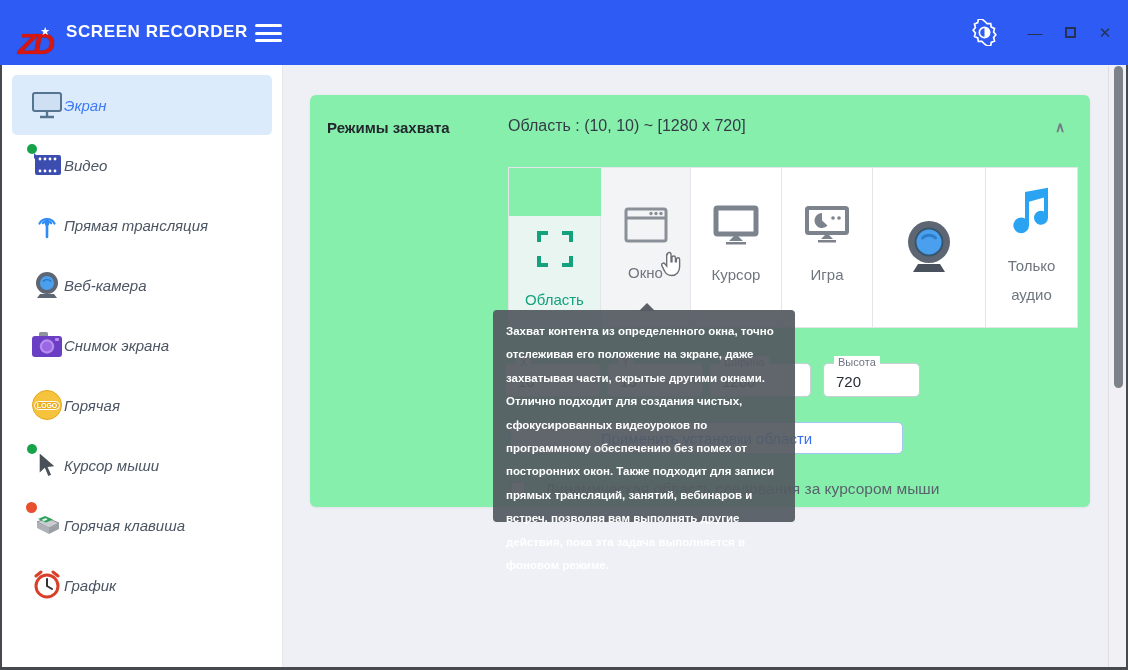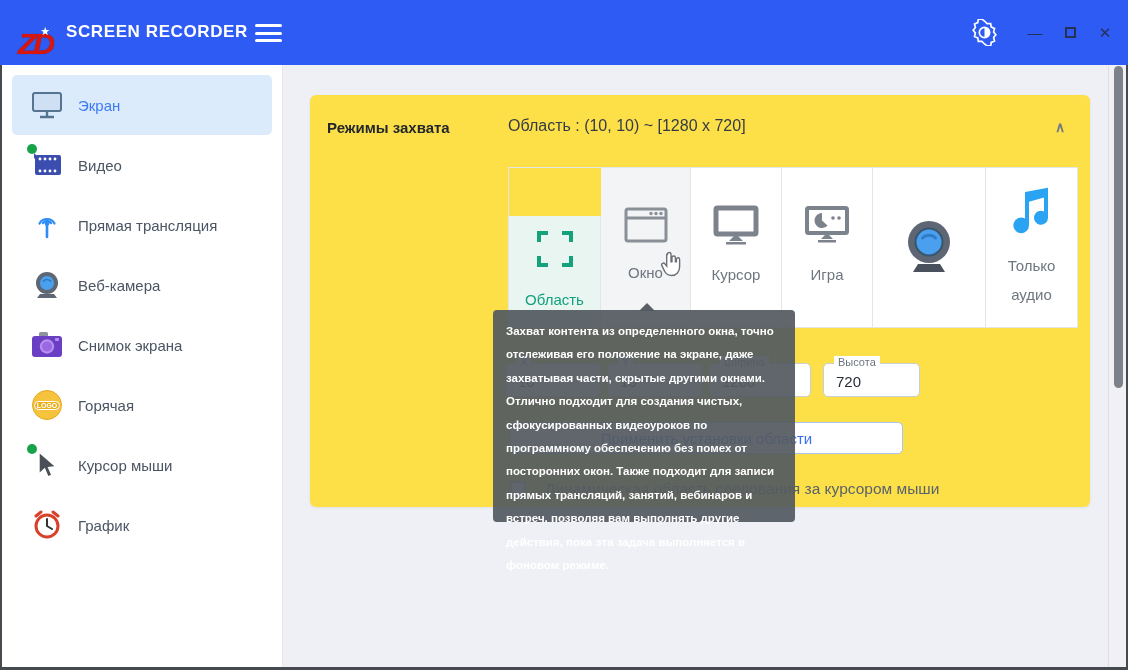--- a/index.html
+++ b/index.html
@@ -24,31 +24,31 @@
   .theme-btn { width:34px; height:34px; display:flex; align-items:center; justify-content:center; margin-right:14px; }
   .wc { width:30px; height:30px; display:flex; align-items:center; justify-content:center; color:#263252; font-size:15px; margin-left:5px; }
   .max-shape { width:11px; height:11px; border:2px solid #263252; }
 
   
   aside { position:absolute; left:2px; top:65px; width:281px; height:602px; background:#fff; border-right:1px solid #e6e8ec; z-index:10; overflow:hidden; }
   .nav-item { position:relative; height:60px; margin:0 10px; display:flex; align-items:center; border-radius:5px; cursor:pointer; }
   .nav-item:first-child { margin-top:10px; }
   .nav-item.selected { background:#dcebfb; }
   .nav-ico { position:relative; width:34px; height:34px; margin-left:18px; display:flex; align-items:center; justify-content:center; flex:none; }
-  .nav-label { margin-left:14px; font-size:15px; color:#4b5563; }
+  .nav-label { font-size:15px; color:#4b5563;font-style:italic; }
   .nav-item.selected .nav-label { color:#3e7bf4; }
   .badge { position:absolute; border-radius:50%; z-index:2; }
   .badge-green { width:10px; height:10px; background:#17a34a; left:-3px; top:-4px; }
   .badge-red { width:11px; height:11px; background:#e8502f; left:-4px; top:-6px; }
   .logo-coin { width:30px; height:30px; border-radius:50%; background:#f6c33c; border:1px solid #e4a81e; display:flex; align-items:center; justify-content:center; }
   .logo-coin span { font-size:7px; font-weight:bold; color:#fff; background:#eab020; border:1px solid #fff; border-radius:5px; padding:0 2px; }
 
   
   .main-bg { position:absolute; left:283px; top:65px; width:845px; height:605px; background:#eef0f6; }
-  .card { position:absolute; left:310px; top:95px; width:780px; height:412px; background:#fde047; border-radius:6px; box-shadow:0 1px 3px rgba(0,0,0,.06); overflow:hidden; z-index:15; }
+  .card { position:absolute; left:310px; top:95px; width:780px; height:412px; background:#86efac; border-radius:6px; box-shadow:0 1px 3px rgba(0,0,0,.06); overflow:hidden; z-index:15; }
   .card-title { position:absolute; left:17px; top:24px; font-size:15px; font-weight:bold; color:#23272e; }
   .card-summary { position:absolute; left:198px; top:22px; font-size:16px; color:#343b46; }
   .collapse { position:absolute; left:745px; top:24px; color:#757b84; font-size:14px; font-weight:bold; cursor:pointer; }
 
   
   .tiles { position:absolute; left:198px; top:72px; width:570px; height:161px; display:flex; border:1px solid #e3e5e9; }
   .tile { border-right:1px solid #e3e5e9; display:flex; flex-direction:column; align-items:center; justify-content:center; gap:12px; cursor:pointer; background:#fff; }
   .tile:last-child { border-right:none; }
   .tile-label { font-size:15px; color:#6f767f; text-align:center; line-height:1.9; }
   .t-area { width:92px; background:#e9f5f0;margin-top:48px; }
@@ -211,20 +211,33 @@
   <div class="nav-item">
     <span class="nav-ico">
       <span class="badge badge-green"></span>
       <svg width="26" height="30" viewBox="0 0 26 30">
           <path d="M5 2v22l5.6-5 3.4 8 4-1.8-3.4-7.6 7.4-.8z" fill="#4a5058" stroke="#fff" stroke-width="1.4"></path>
         </svg>
     </span>
     <span class="nav-label">Курсор мыши</span>
   </div>
 
+  <div class="nav-item">
+    <span class="nav-ico">
+      <span class="badge badge-red"></span>
+      <svg width="32" height="30" viewBox="0 0 32 30">
+          <path d="M6 12l10-4 12 5-10 5z" fill="#c9ccd1" stroke="#8b9097" stroke-width="1"></path>
+          <path d="M6 12v6l12 6v-6z" fill="#aeb2b8"></path>
+          <path d="M28 13v6l-10 5v-6z" fill="#9b9fa6"></path>
+          <path d="M7 9l7-3 8 3.4-7 3.2z" fill="#2fa15c"></path>
+          <path d="M11 9.5l4-1.6 1.5 1.8-4.2 1.6z" fill="#fff" opacity=".85"></path>
+        </svg>
+    </span>
+    <span class="nav-label">Горячая клавиша</span>
+  </div>
 
   <div class="nav-item">
     <span class="nav-ico">
       <svg width="30" height="30" viewBox="0 0 30 30">
           <path d="M4 6l5-4M26 6l-5-4" stroke="#d8402a" stroke-width="3" stroke-linecap="round"></path>
           <circle cx="15" cy="16" r="11" fill="#fff" stroke="#d8402a" stroke-width="3"></circle>
           <path d="M15 9v7l5 3" stroke="#333" stroke-width="2" fill="none" stroke-linecap="round"></path>
         </svg>
     </span>
     <span class="nav-label">График</span>

